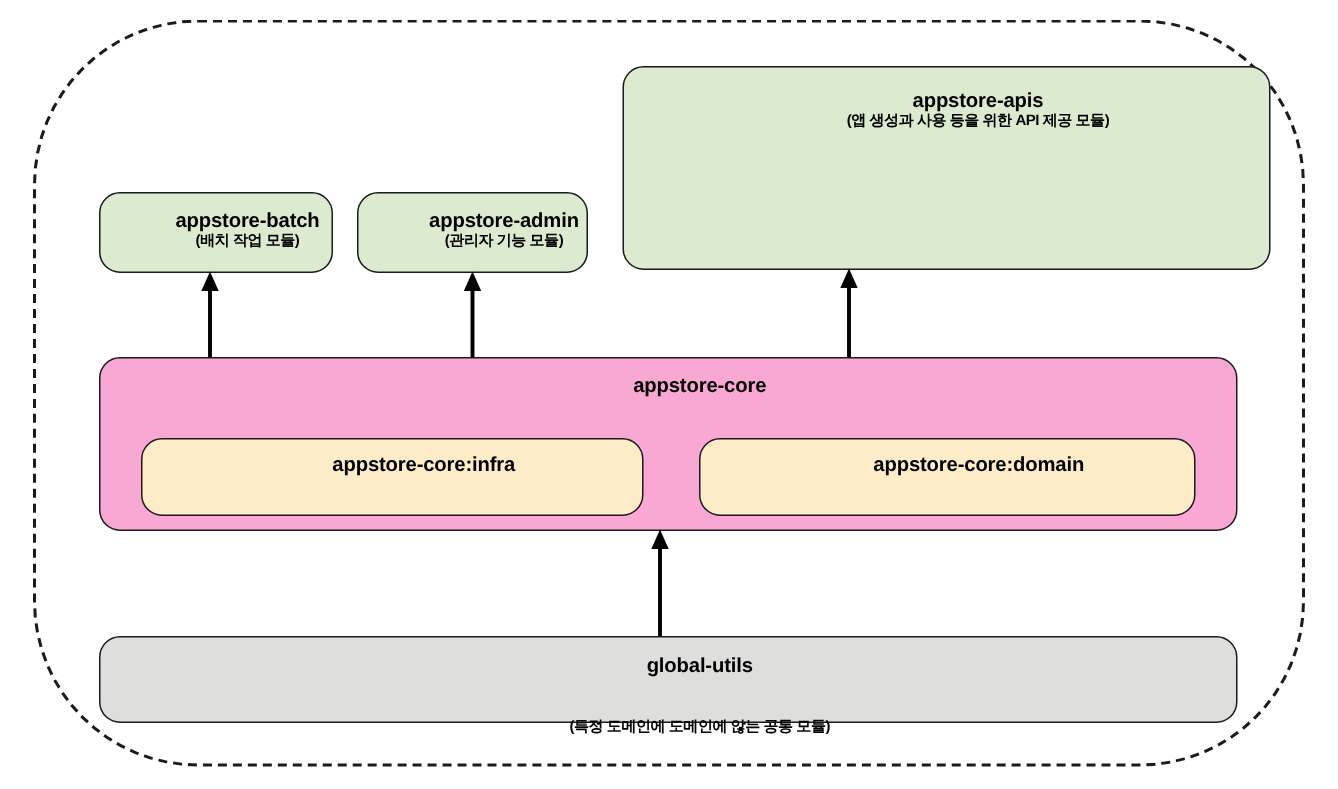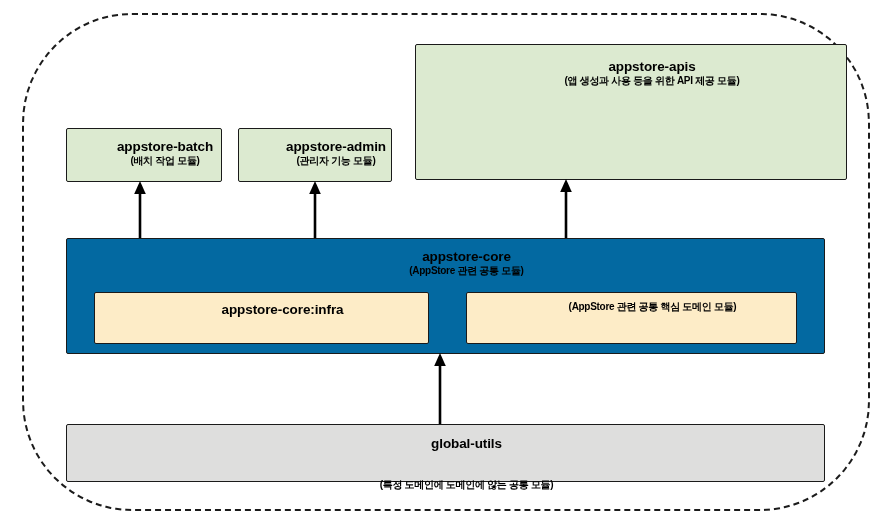--- a/index.html
+++ b/index.html
@@ -25,40 +25,40 @@
     height: 498px;
     box-sizing: border-box;
     border: 2.2px dashed #1b1b1b;
     border-radius: 110px;
     background: transparent;
   }
   .node {
     position: absolute;
     box-sizing: border-box;
     border: 1.7px solid #1a1a1a;
-    border-radius: 2px;
+    border-radius: 14px;
     display: flex;
     flex-direction: column;
     align-items: center;
     color: #000000;
     font-weight: bold;
     line-height: 1.28;
     text-align: center;
     padding-left: 42px;
   }
   .node .title {
     font-size: 13.5px;
     letter-spacing: -0.1px;
   }
   .node .subtitle {
     font-size: 10px;
     letter-spacing: -0.3px;
   }
   .green { background: #dcead0; }
-  .peach { background: #0369a1; }
+  .peach { background: #f9a8d4; }
   .yellow { background: #fdecc7; }
   .grey  { background: #dededd; gap: 27px; }
 
   
   #node-apis {
     left: 415px; top: 44px; width: 432px; height: 136px;
     padding-top: 13px;
   }
   #node-batch {
     left: 66px; top: 128px; width: 156px; height: 54px;
@@ -107,29 +107,28 @@
     <span class="subtitle">(관리자 기능 모듈)</span>
   </div>
 
   <div class="node green" id="node-batch">
     <span class="title">appstore-batch</span>
     <span class="subtitle">(배치 작업 모듈)</span>
   </div>
 
   <div class="node peach" id="node-core">
     <span class="title">appstore-core</span>
-    <span class="subtitle">(AppStore 관련 공통 모듈)</span>
   </div>
 
   <div class="node yellow" id="node-core-infra">
     <span class="title">appstore-core:infra</span>
   </div>
 
   <div class="node yellow" id="node-core-domain">
-    <span class="subtitle">(AppStore 관련 공통 핵심 도메인 모듈)</span>
+    <span class="title">appstore-core:domain</span>
   </div>
 
   <div class="node grey" id="node-global-utils">
     <span class="title">global-utils</span>
     <span class="subtitle">(특정 도메인에 도메인에 않는 공통 모듈)</span>
   </div>
 
   <div class="arrow" style="left:128px; top:180px;">
     <svg width="24" height="60" viewBox="0 0 24 60">
       <line x1="12" y1="58" x2="12" y2="12" stroke="#000000" stroke-width="2.6"></line>

